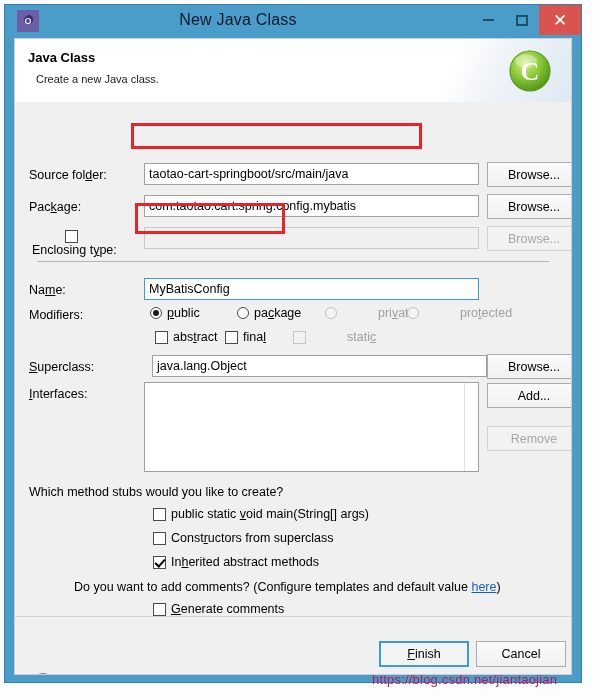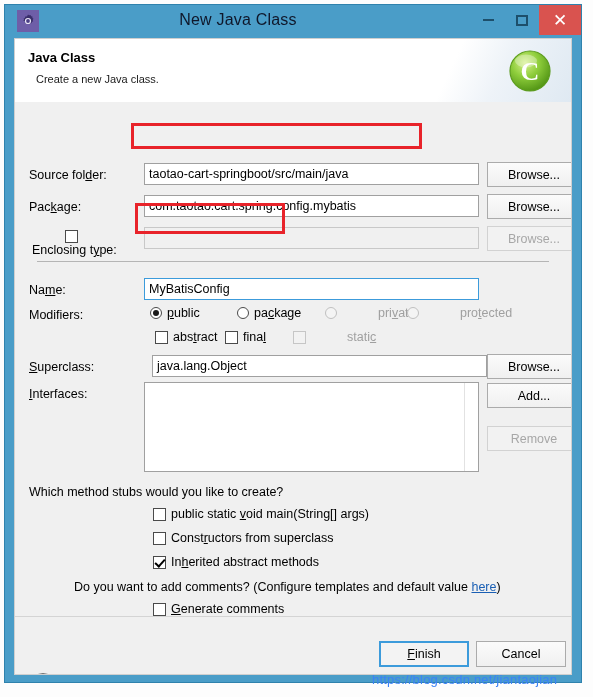--- a/index.html
+++ b/index.html
@@ -148,21 +148,21 @@
 
   .helpicon{
     position:absolute;left:16px;top:634px;width:22px;height:22px;
     border:1.6px solid #6f6f6f;border-radius:50%;
     display:flex;align-items:center;justify-content:center;
     color:#5c5c5c;font-size:13px;z-index:4;
   }
 
   .watermark{
     position:absolute;left:372px;top:672px;
-    font-size:13px;color:#3b82f6;white-space:nowrap;z-index:9;
+    font-size:13px;color:#be185d;white-space:nowrap;z-index:9;
     letter-spacing:.2px;
   }
 </style>
 </head>
 <body>
 
 <div class="page-edge"></div>
 
 <div class="window">
 

